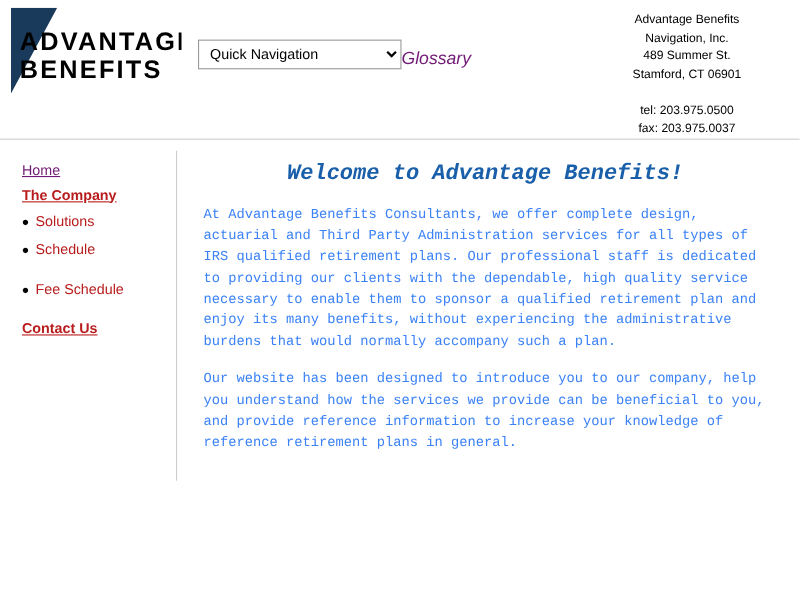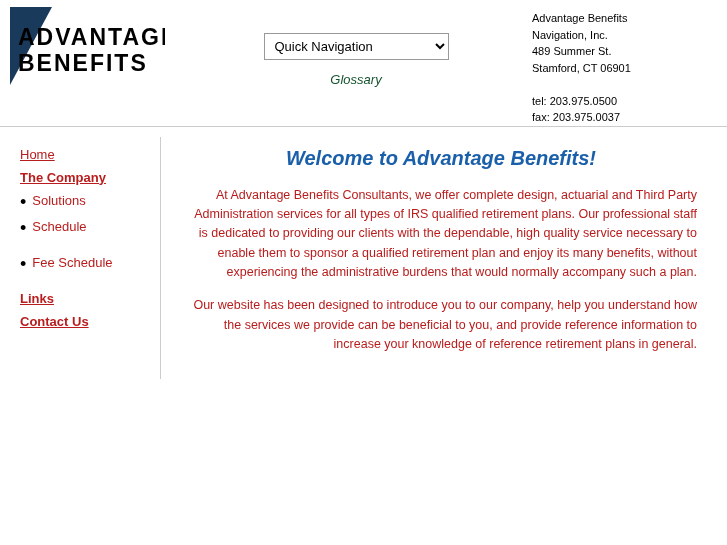--- a/index.html
+++ b/index.html
@@ -29,45 +29,44 @@
     #logo-graphic {
       width: 155px;
       height: 75px;
       position: relative;
       display: flex;
       align-items: center;
     }
 
     #nav-center {
       display: flex;
-      flex-direction: column;
-      align-items: center;
+      align-items: flex-end;
       padding-top: 25px;
       flex: 1;
     }
 
     #quick-nav-select {
       width: 185px;
       padding: 4px 6px;
       font-size: 13px;
       border: 1px solid #999;
       background: #fff;
       cursor: pointer;
     }
 
     #glossary-link {
       margin-top: 12px;
-      color: #14532d;
+      color: #701a75;
       text-decoration: none;
-      font-size: 13px;
+      font-size: 16px;
       font-style: italic;
     }
 
     #company-info {
-      text-align: left;
+      text-align: center;
       font-size: 11px;
       color: #000;
       line-height: 1.5;
       padding-top: 2px;
       min-width: 185px;
     }
 
     
     #main-container {
       display: flex;
@@ -83,21 +82,21 @@
     }
 
     .sidebar-link {
       display: block;
       text-decoration: none;
       color: #b91c1c;
       margin-bottom: 2px;
     }
     .sidebar-link.underlined {
       text-decoration: underline;
-      color: #b91c1c;
+      color: #701a75;
     }
     .sidebar-link.bold-underline {
       font-weight: bold;
       text-decoration: underline;
     }
 
     .sidebar-group {
       margin-bottom: 8px;
     }
 
@@ -115,37 +114,37 @@
 
     .sidebar-divider {
       height: 10px;
     }
 
     
     #content {
       flex: 1;
       padding: 10px 30px 10px 24px;
       border-left: 1px solid #ccc;
+      font-family: Liberation Mono, monospace;
     }
 
     #welcome-heading {
       font-size: 20px;
       font-weight: bold;
       font-style: italic;
       color: #1a5faa;
       margin-bottom: 16px;
       text-align: center;
     }
 
     .content-paragraph {
       font-size: 12.5px;
       line-height: 1.55;
-      color: #b91c1c;
+      color: #3b82f6;
       margin-bottom: 14px;
-      text-align: right;
     }
   </style>
 </head>
 <body>
 
 <div id="header">
 
   <div id="logo-area">
     <div id="logo-graphic">
 
@@ -218,23 +217,20 @@
 
     <div class="sidebar-group">
       <div class="bullet-item">
         <span class="bullet-dot">•</span>
         <a href="#" class="sidebar-link">Fee Schedule</a>
       </div>
     </div>
 
     <div class="sidebar-divider"></div>
 
-    <div class="sidebar-group">
-      <a href="#" class="sidebar-link bold-underline">Links</a>
-    </div>
 
     <div class="sidebar-group">
       <a href="#" class="sidebar-link bold-underline">Contact Us</a>
     </div>
 
   </div>
 
   <div id="content">
     <h1 id="welcome-heading">Welcome to Advantage Benefits!</h1>
     <p class="content-paragraph">At Advantage Benefits Consultants, we offer complete design, actuarial and Third Party Administration services for all types of IRS qualified retirement plans.  Our professional staff is dedicated to providing our clients with the dependable, high quality service necessary to enable them to sponsor a qualified retirement plan and enjoy its many benefits, without experiencing the administrative burdens that would normally accompany such a plan.</p>

